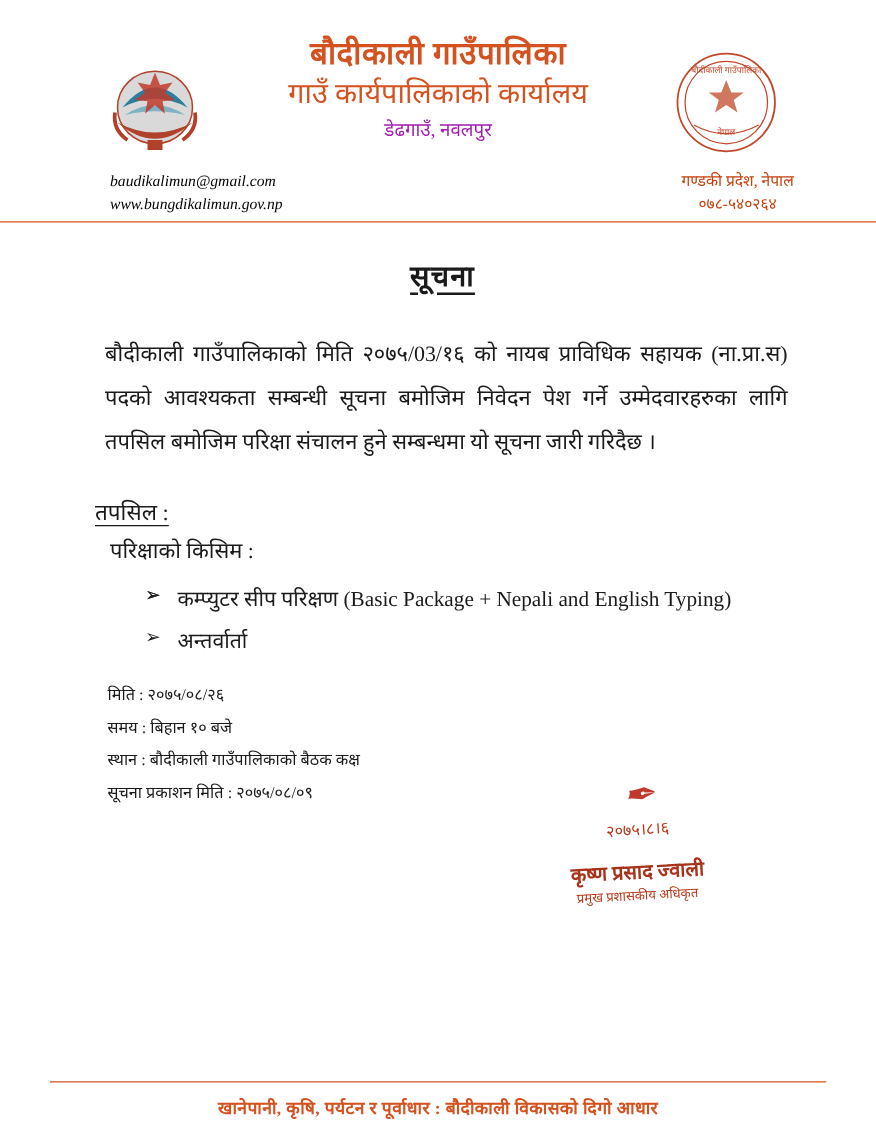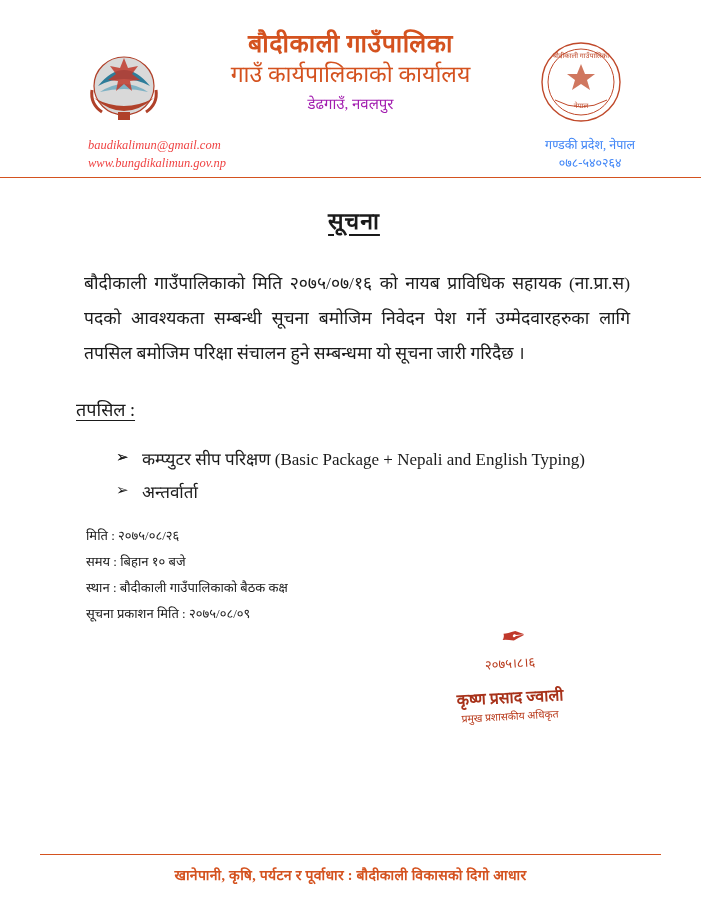--- a/index.html
+++ b/index.html
@@ -64,30 +64,30 @@
     color: #a21caf;
     margin-top: 3px;
   }
   .contact-left {
     position: absolute;
     left: 88px;
     top: 136px;
     font-family: "Liberation Serif", serif;
     font-style: italic;
     font-size: 12.5px;
-    color: #ef4444;
+    color: #000000;
     line-height: 1.45;
   }
   .contact-right {
     position: absolute;
     right: 66px;
     top: 136px;
     text-align: center;
     font-size: 12.5px;
-    color: #3b82f6;
+    color: #c2410c;
     line-height: 1.45;
   }
   .rule {
     border: none;
     border-top: 1.6px solid #d4521f;
     margin: 0;
   }
   .rule-top { margin-top: 16px; }
 
   
@@ -108,21 +108,21 @@
     font-size: 17.5px;
     line-height: 2.0;
     text-align: justify;
     margin: 0 0 26px 0;
     padding: 0 16px 0 22px;
   }
   .section-label {
     font-size: 18px;
     text-decoration: underline;
     text-underline-offset: 4px;
-    margin: 0 0 22px 14px;
+    margin: 0 0 6px 14px;
   }
   .sub-label {
     font-size: 17.5px;
     margin: 0 0 12px 26px;
   }
   .bullets {
     list-style: none;
     margin: 0 0 14px 0;
     padding: 0 0 0 54px;
   }
@@ -188,21 +188,21 @@
     color: #b8391a;
     margin-top: 1px;
     transform: rotate(-3deg);
   }
 
   
   .footer {
     position: absolute;
     left: 0;
     right: 0;
-    bottom: 12px;
+    bottom: 0;
     padding-bottom: 14px;
   }
   .footer .rule-bottom {
     margin: 0 40px 10px 40px;
   }
   .footer-text {
     text-align: center;
     font-size: 14px;
     color: #d4521f;
     font-weight: bold;
@@ -256,24 +256,25 @@
       <div>०७८-५४०२६४</div>
     </div>
   </div>
 
   <hr class="rule rule-top">
 
   <div class="content">
 
     <div class="doc-title">सूचना</div>
 
-    <p class="para">बौदीकाली गाउँपालिकाको मिति २०७५/०७/१६ को नायब प्राविधिक सहायक (ना.प्रा.स) पदको आवश्यकता सम्बन्धी सूचना बमोजिम निवेदन पेश गर्ने उम्मेदवारहरुका लागि तपसिल बमोजिम परिक्षा संचालन हुने सम्बन्धमा यो सूचना जारी गरिदैछ ।</p>
+    <p class="para">बौदीकाली गाउँपालिकाको मिति २०७५/03/१६ को नायब प्राविधिक सहायक (ना.प्रा.स) पदको आवश्यकता सम्बन्धी सूचना बमोजिम निवेदन पेश गर्ने उम्मेदवारहरुका लागि तपसिल बमोजिम परिक्षा संचालन हुने सम्बन्धमा यो सूचना जारी गरिदैछ ।</p>
 
     <div class="section-label">तपसिल :</div>
 
+    <div class="sub-label">परिक्षाको किसिम :</div>
 
     <ul class="bullets">
       <li>
         <span class="arrow">➢</span>
       </li>
       <li>
         <span class="arrow">➢</span>
         <span>कम्प्युटर सीप परिक्षण (Basic Package + Nepali and English Typing)</span>
       </li>
       <li>

